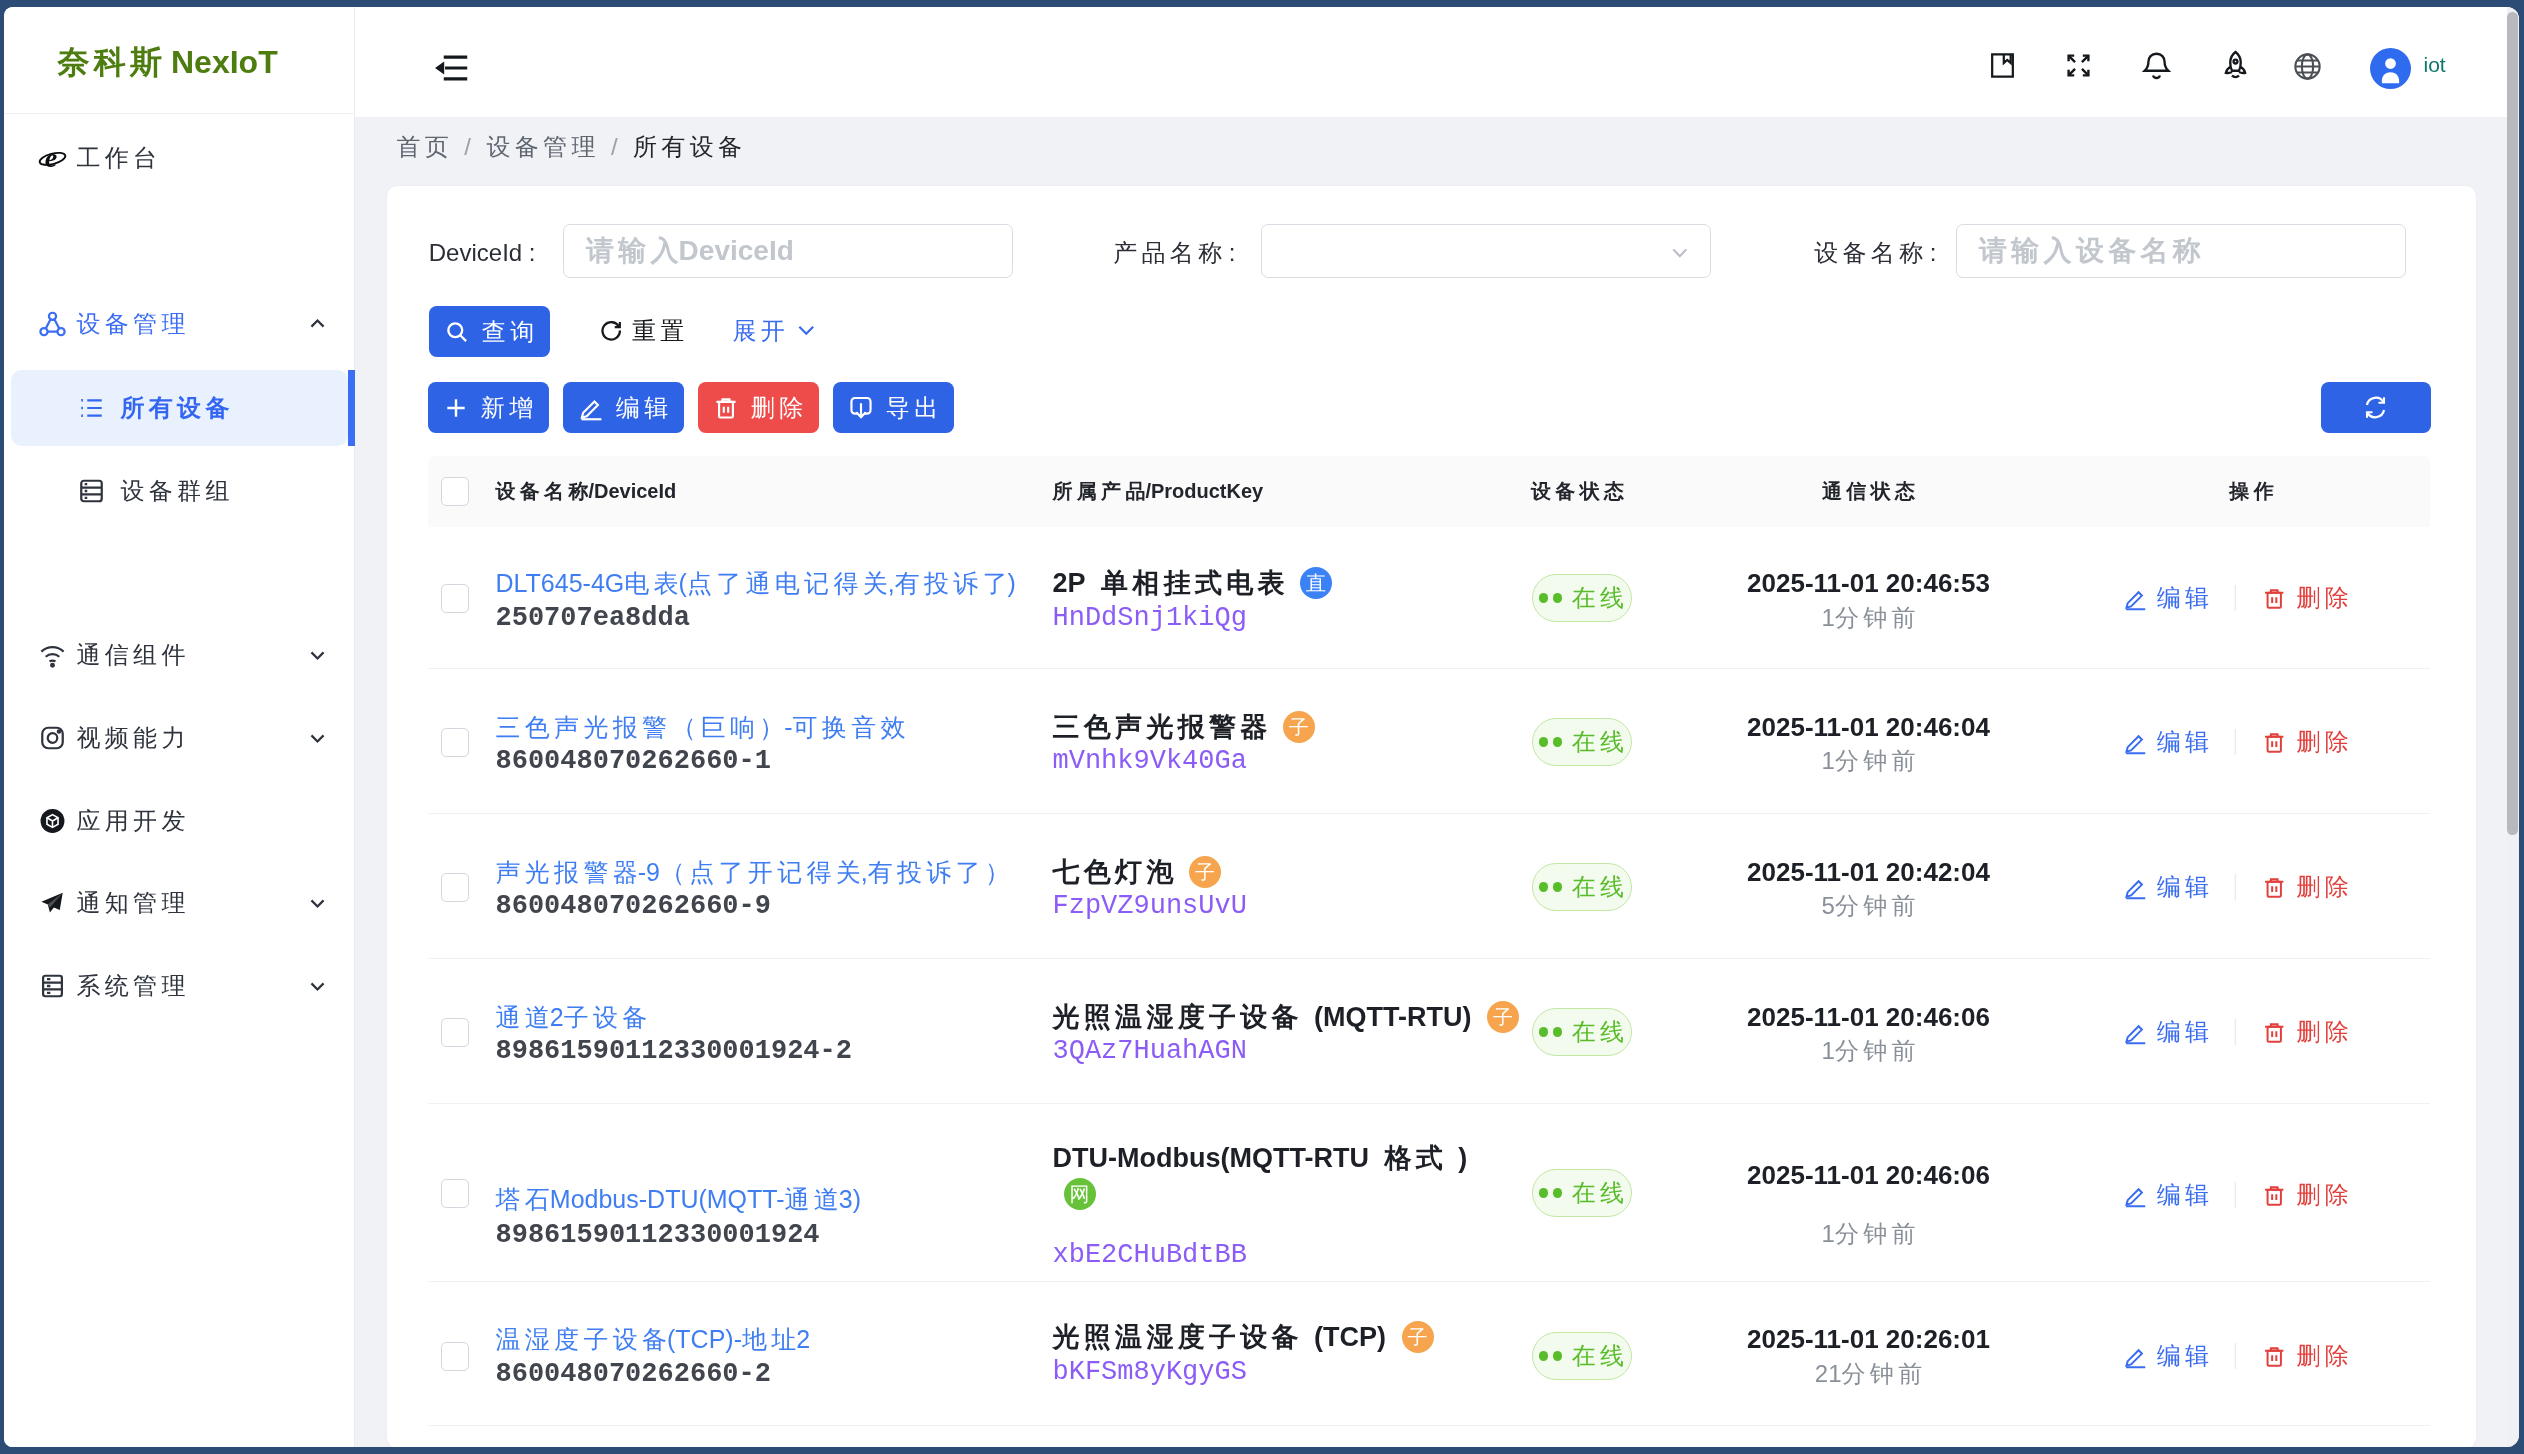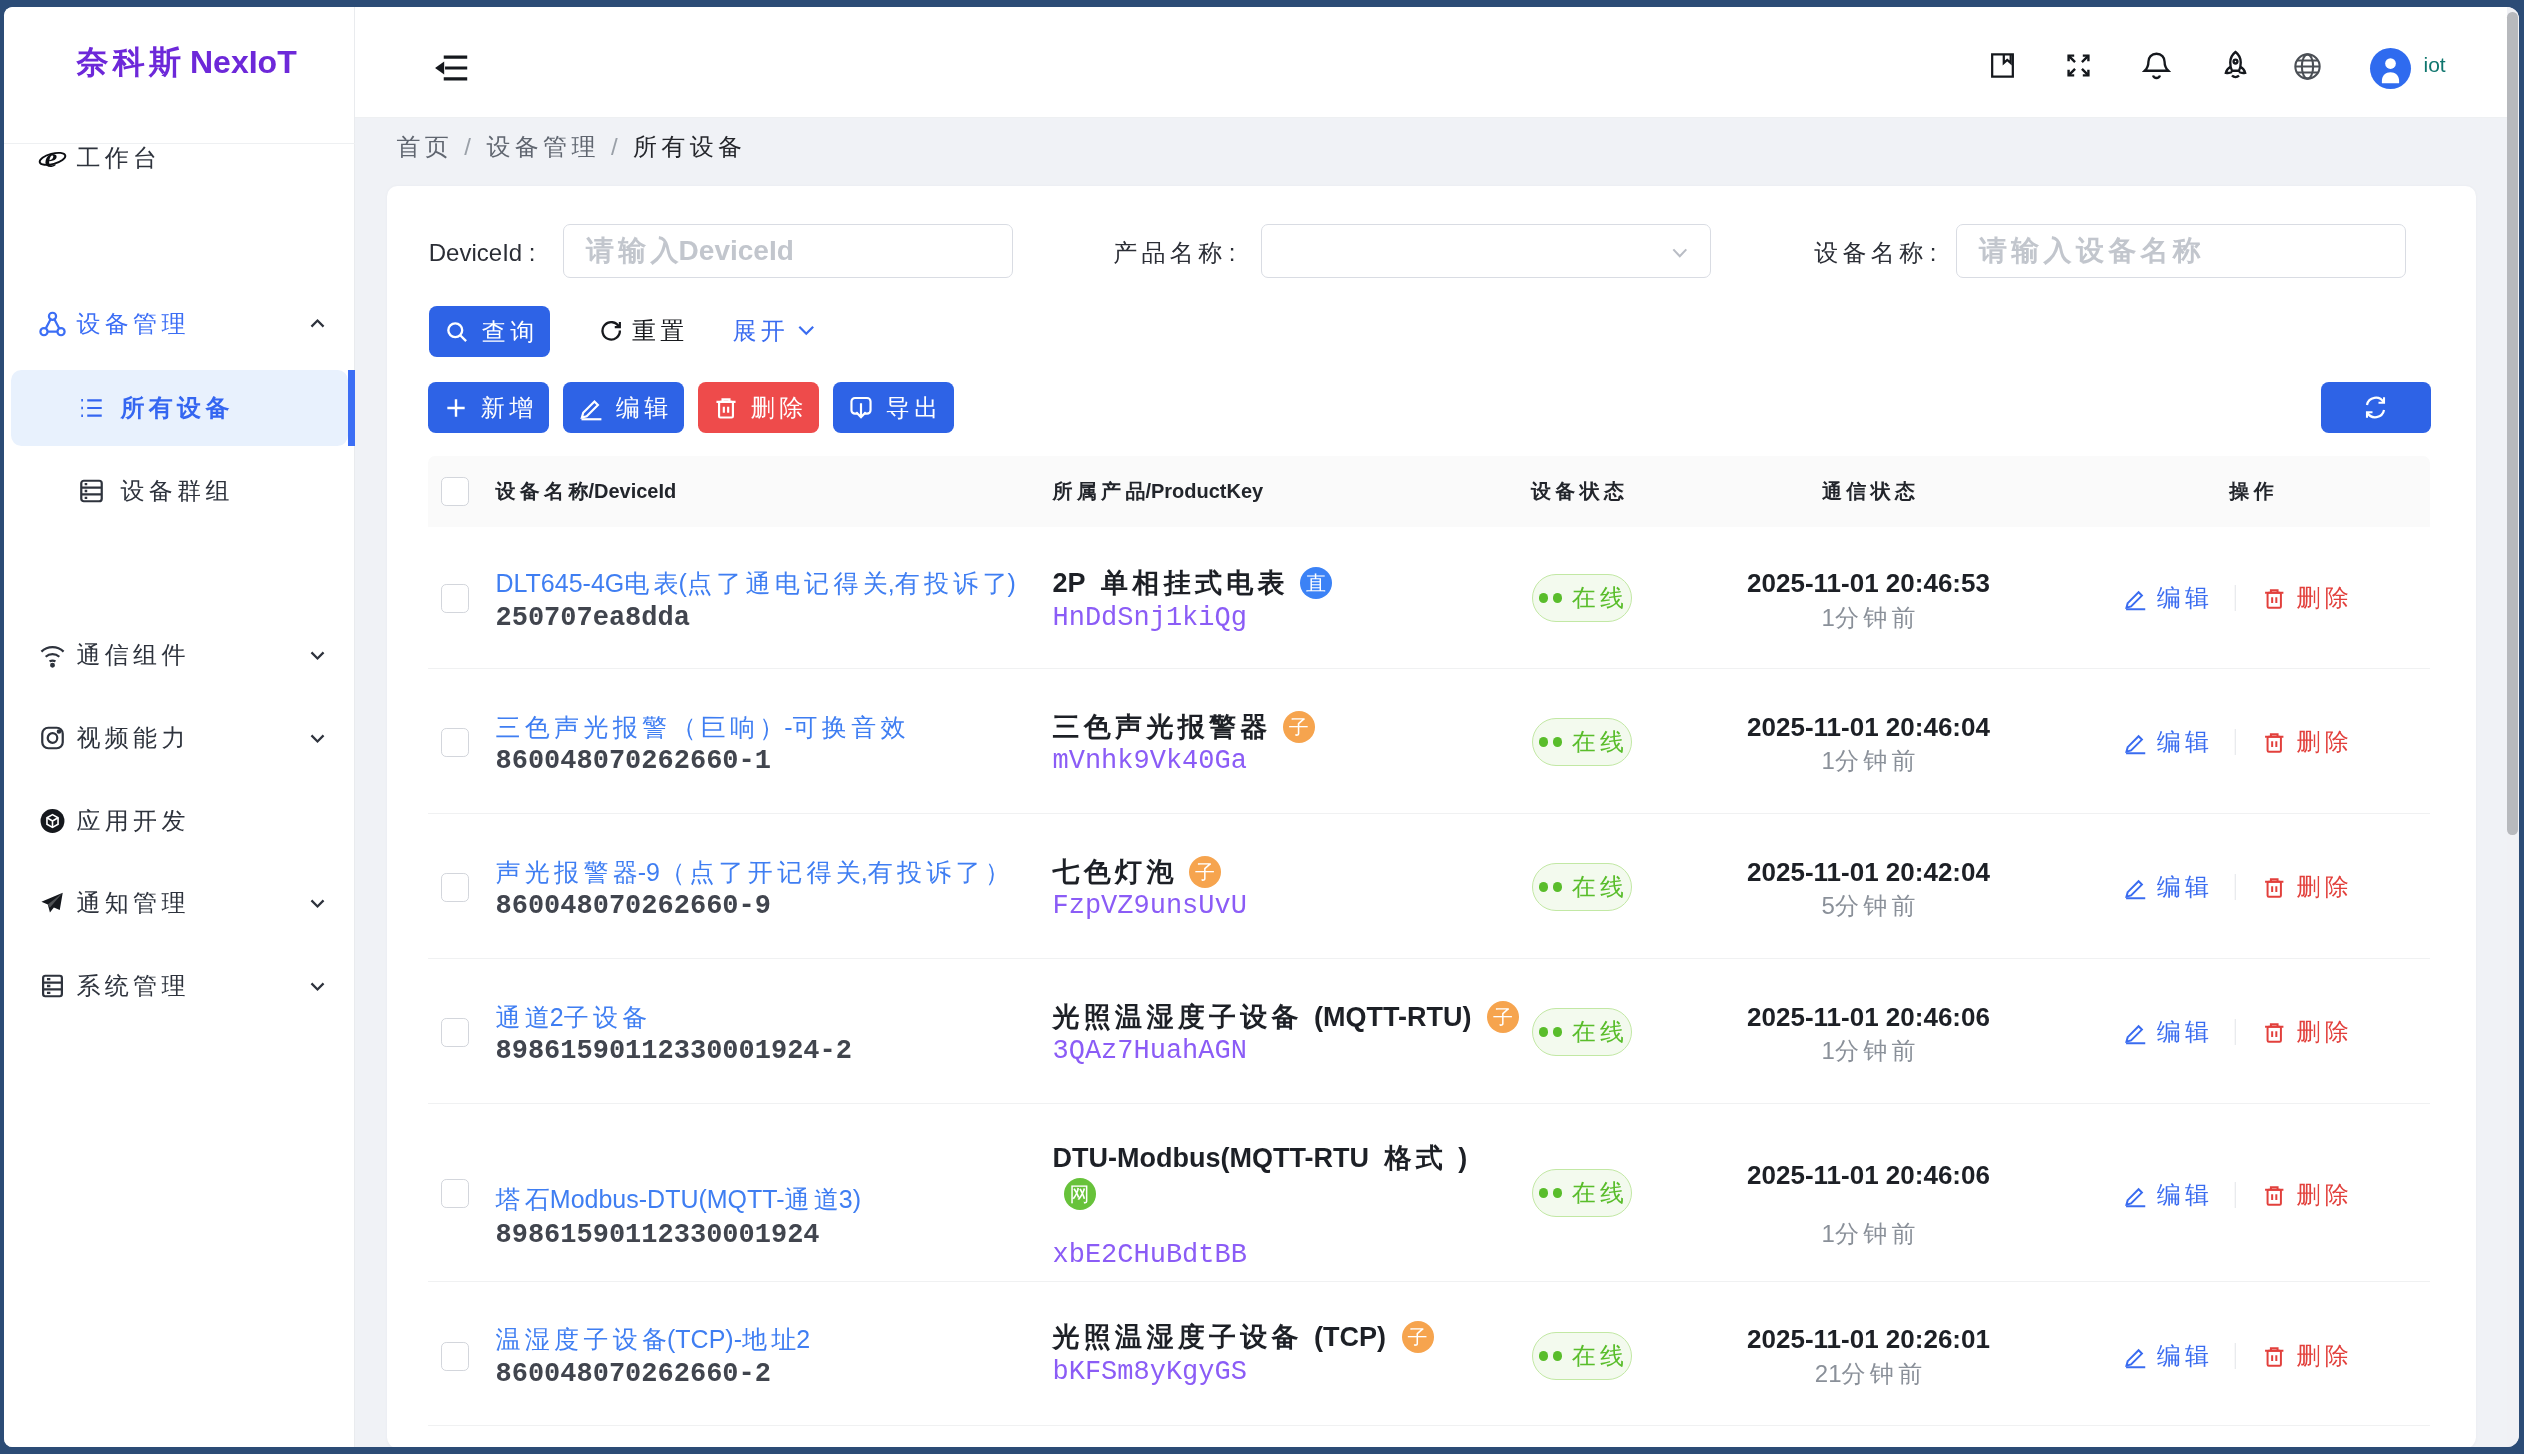--- a/index.html
+++ b/index.html
@@ -2,21 +2,21 @@
 <html lang="zh" style="font-size:14px"><head>
 <meta charset="utf-8">
 <style>
 html,body{margin:0;padding:0;width:2525px;height:1454px;overflow:hidden;background:#2c4c76;font-family:"Liberation Sans",sans-serif;}
 *{box-sizing:border-box;}
 .z{letter-spacing:4.3px;margin-right:-4.3px;}
 #app{position:absolute;left:3.5px;top:7px;width:2515px;height:1440px;background:#f0f2f6;border-radius:8.6px 12px 12px 8.6px;overflow:hidden;}
 .abs{position:absolute;}
 
 #sidebar{position:absolute;left:0;top:0;width:351px;height:1440px;background:#fff;border-right:0.9px solid #e9ebee;}
-#logo{position:absolute;left:0;top:0;width:351px;height:137px;border-bottom:0.9px solid #eef0f2;color:#6d28d9;font-size:32px;font-weight:bold;line-height:111px;padding-left:73px;white-space:nowrap;letter-spacing:0px;}
+#logo{position:absolute;left:0;top:0;width:351px;height:107px;border-bottom:0.9px solid #eef0f2;color:#4d7c0f;font-size:32px;font-weight:bold;line-height:111px;padding-left:54px;white-space:nowrap;letter-spacing:0px;}
 .mi{position:absolute;left:7px;width:337px;height:76px;border-radius:10.4px;color:#2e333d;font-size:24px;}
 .mi .txt{position:absolute;left:66px;top:50%;transform:translateY(-50%);white-space:nowrap;}
 .mi .ico{position:absolute;left:27px;top:50%;transform:translateY(-50%);width:29px;height:29px;}
 .mi .chev{position:absolute;right:21px;top:50%;transform:translateY(-50%);width:19px;height:19px;}
 .mi.sub .ico{left:66px;}
 .mi.sub .txt{left:110px;}
 .mi.active{background:#e8f1fd;color:#3466f1;font-weight:bold;}
 .mi.blue{color:#3c6ef5;}
 #actbar{position:absolute;left:344px;width:7px;border-radius:0px;background:#3c6ef5;}
 

